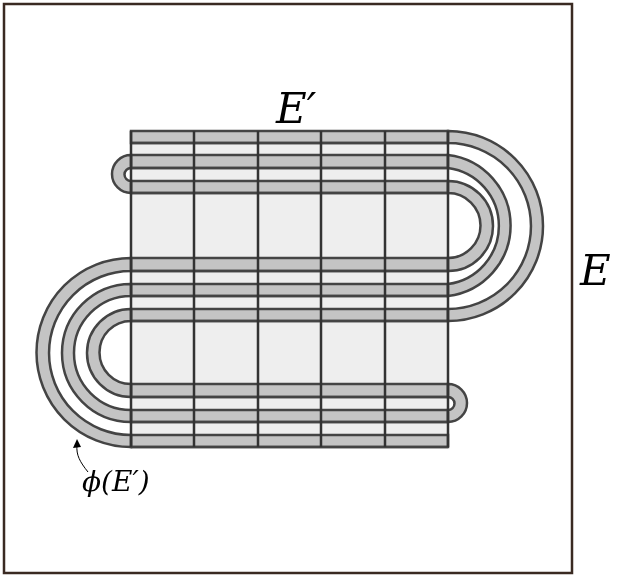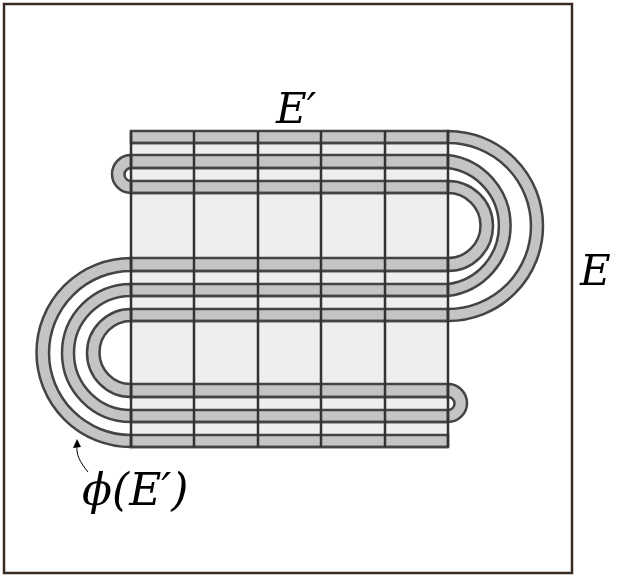--- a/index.html
+++ b/index.html
@@ -1,21 +1,21 @@
 <!DOCTYPE html>
 <html><head>
 <meta charset="utf-8">
 <style>
   html, body { margin:0; padding:0; background:#ffffff; }
   body { width:629px; height:578px; position:relative; overflow:hidden; }
   #fig { position:absolute; left:0; top:0; }
   .lbl { position:absolute; font-family:"DejaVu Serif", serif; font-style:italic; color:#000; line-height:1; }
   #lbl-eprime { left:276px; top:88px; font-size:42px; }
   #lbl-e { left:580px; top:250px; font-size:42px; }
-  #lbl-phi { left:82px; top:468px; font-size:44px; }
+  #lbl-phi { left:82px; top:468px; font-size:28px; }
 </style>
 </head>
 <body>
 
 <svg id="fig" width="629" height="578" viewBox="0 0 629 578">
 
   <rect x="4" y="4" width="568" height="569" fill="#ffffff" stroke="#3a2a22" stroke-width="2.5"></rect>
 
   <rect x="131" y="131" width="317" height="316" fill="#eeeeee"></rect>
 

